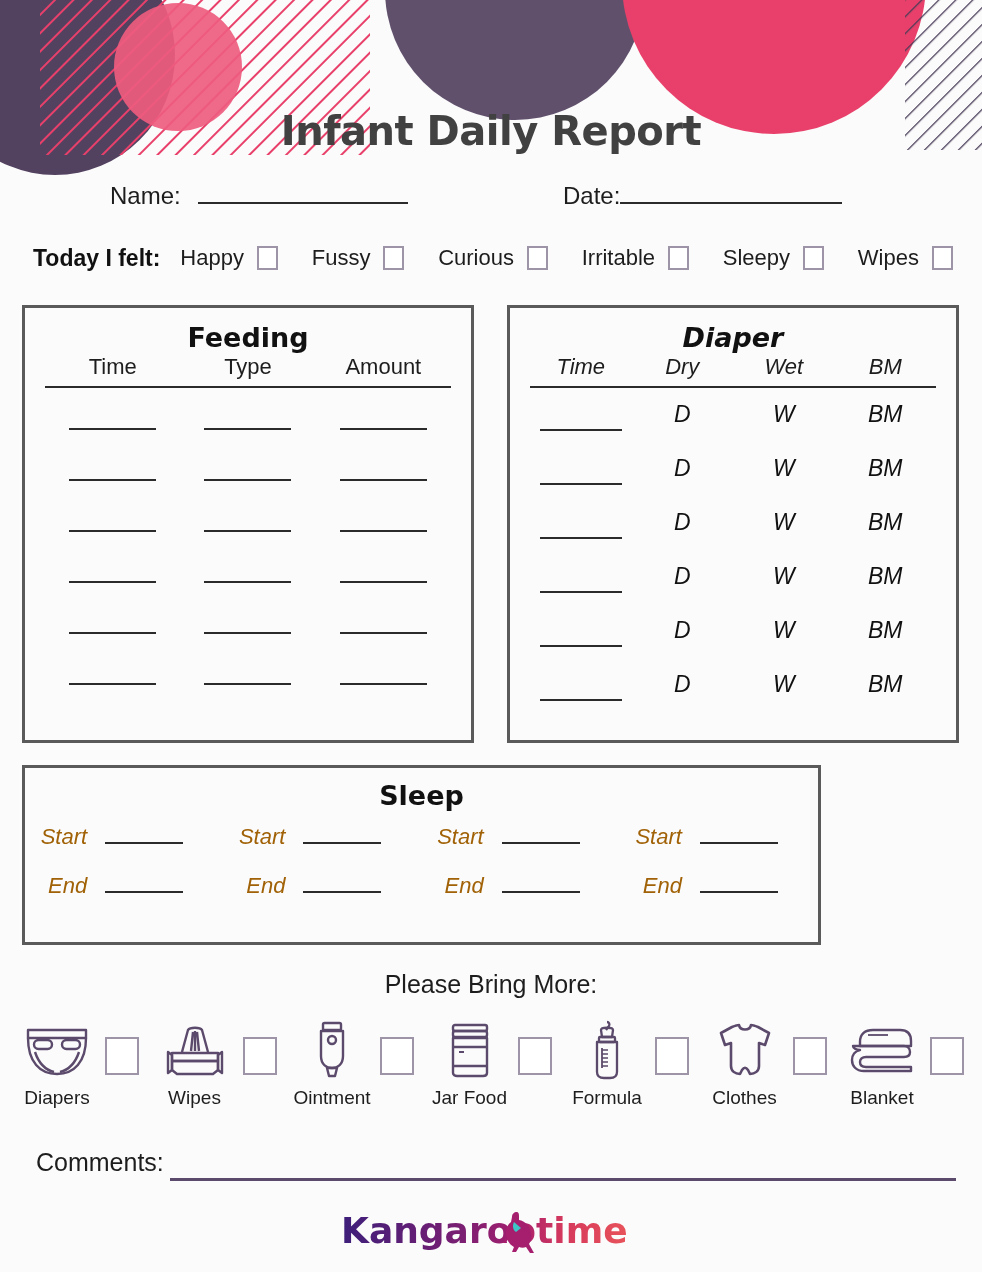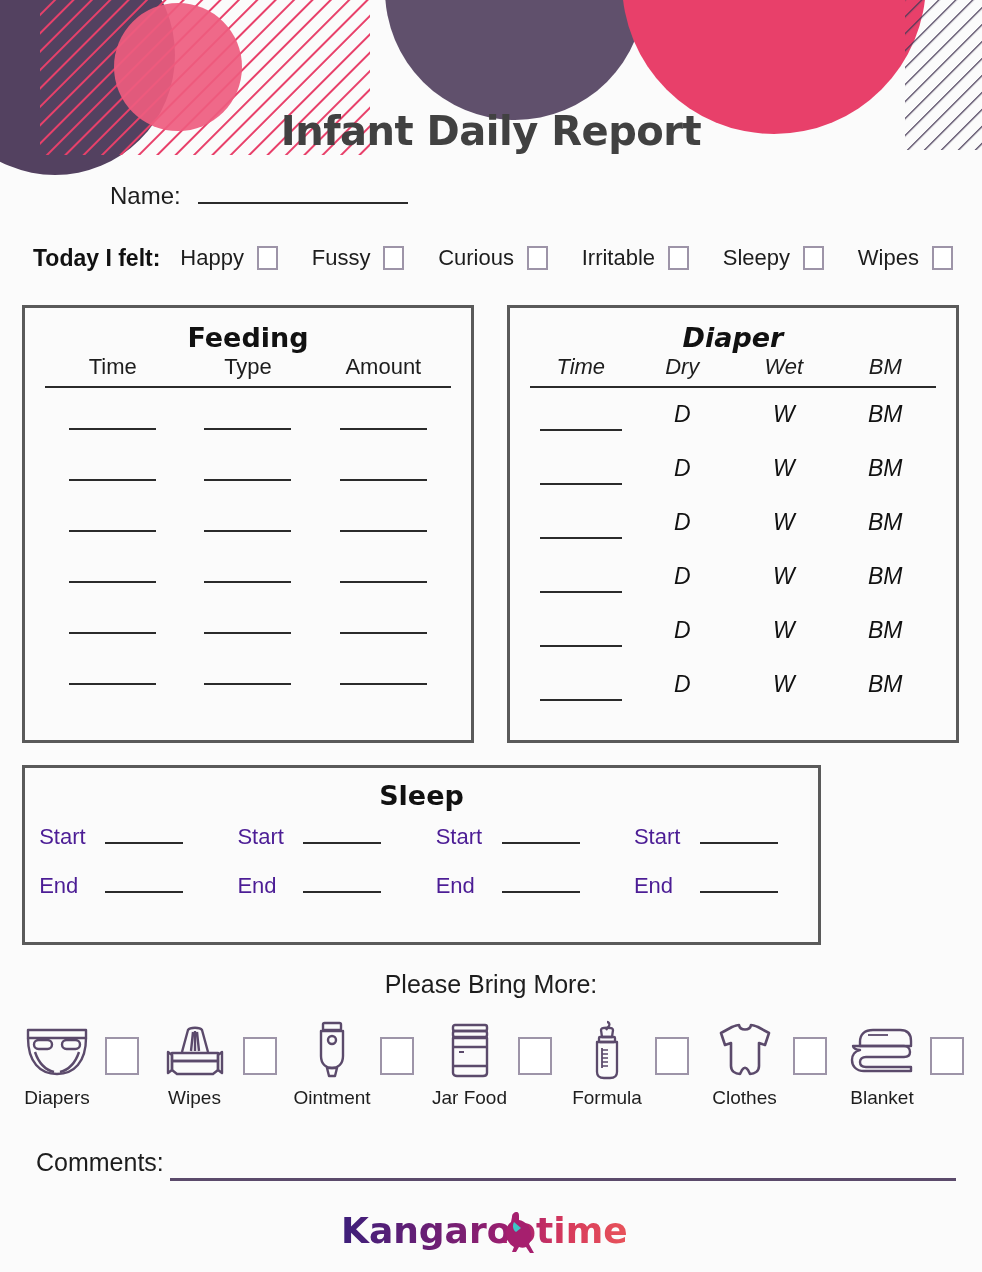--- a/index.html
+++ b/index.html
@@ -170,23 +170,24 @@
     gap: 23px;
   }
   .sleep-pair {
     display: flex;
     align-items: baseline;
     gap: 18px;
     width: 170px;
   }
   .sleep-pair .s-lbl {
     font-size: 22px;
-    color: #4c1d95;
+    color: #a16207;
     width: 48px;
-    text-align: left;
+    text-align: right;
+    font-style: italic;
   }
   .sleep-line {
     display: inline-block;
     width: 78px;
     border-bottom: 2px solid #2b2b2b;
     height: 14px;
   }
 
   
   .bring-title {
@@ -299,20 +300,24 @@
   </svg>
 </div>
 
 <div class="title">Infant Daily Report</div>
 
 <div class="namedate">
   <div class="field field-name">
     <span class="lbl">Name:</span>
     <span class="blank-ul ul-name"></span>
   </div>
+  <div class="field field-date">
+    <span class="lbl">Date:</span>
+    <span class="blank-ul ul-date"></span>
+  </div>
 </div>
 
 <div class="mood-row">
   <span class="mood-title">Today I felt:</span>
   <div class="mood-items">
     <div class="mood-item">
       <span class="m-lbl">Happy</span>
       <span class="cbox"></span>
     </div>
     <div class="mood-item">

